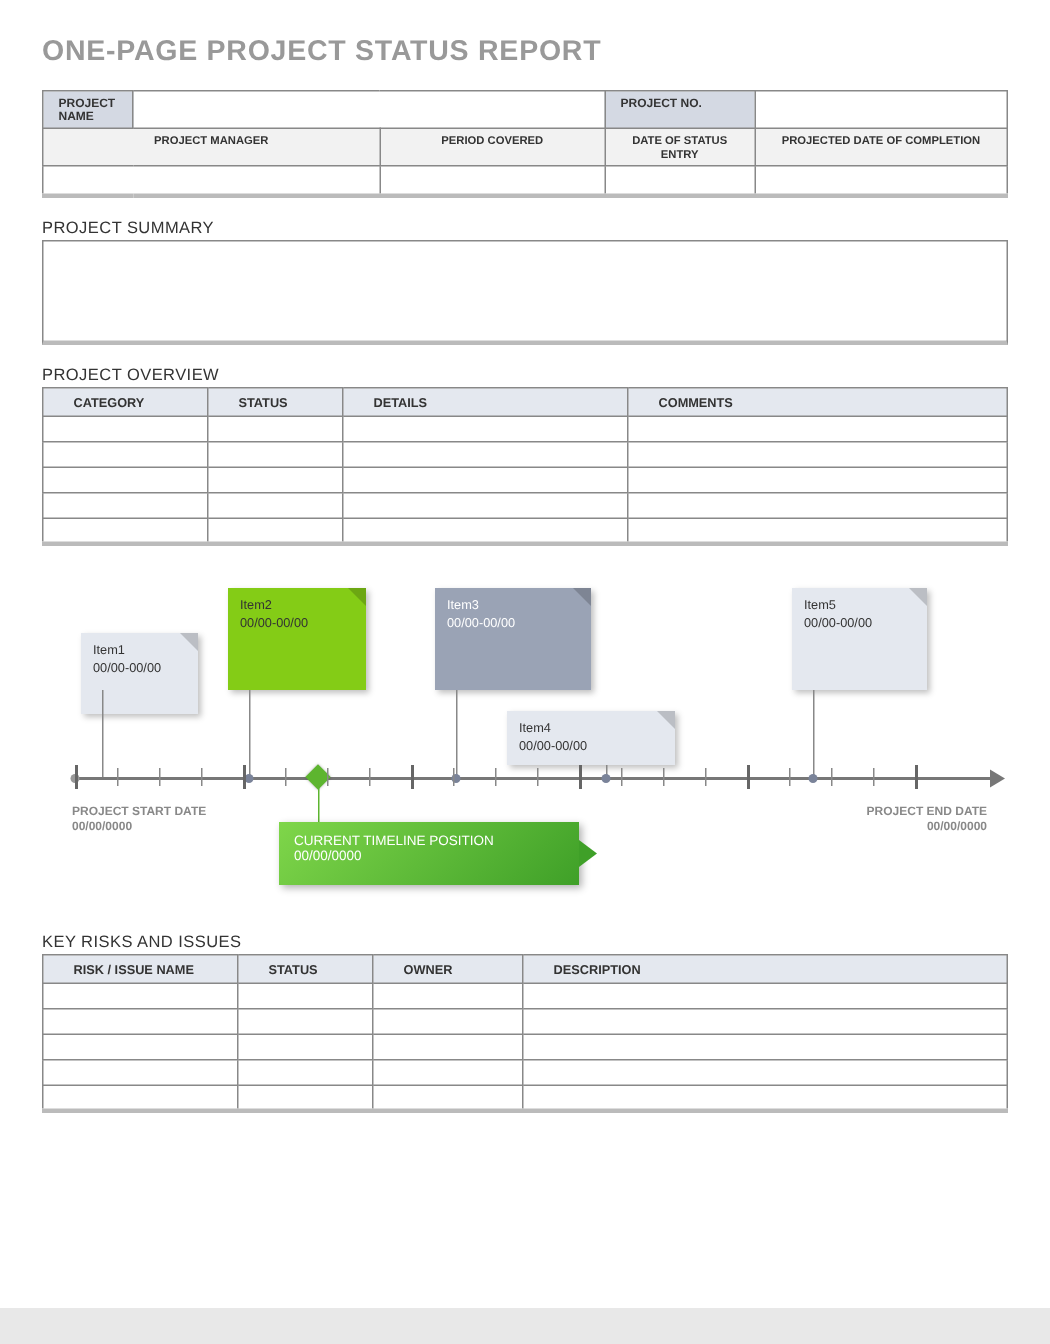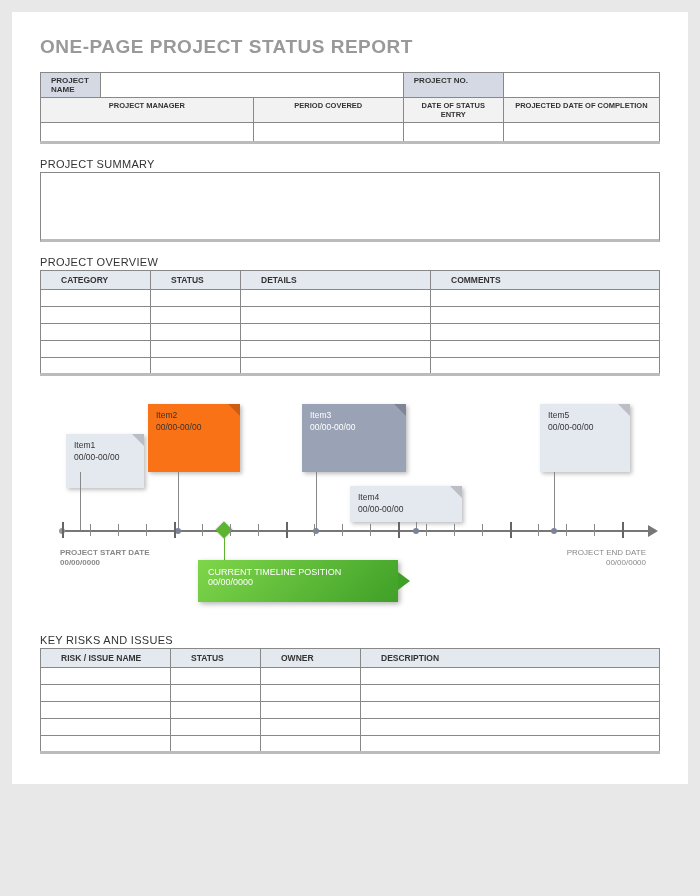--- a/index.html
+++ b/index.html
@@ -1,51 +1,51 @@
 <!DOCTYPE html>
 <html><head>
 <meta charset="utf-8">
 <style>
 *{box-sizing:border-box;margin:0;padding:0}
 body{background:#e8e8e8;font-family:Arial,sans-serif;font-size:10px;color:#333;width:700px;height:896px;overflow:hidden}
-.page{background:#fff;margin:12px;padding:24px 28px;height:772px;position:relative}
+.page{background:#fff;padding:24px 28px;height:872px;position:relative}
 h1{font-size:19px;font-weight:bold;color:#999;letter-spacing:0.5px;margin-bottom:14px}
 h2{font-size:11px;font-weight:normal;color:#333;margin-bottom:2px;letter-spacing:0.3px}
 table{width:100%;border-collapse:collapse;margin-bottom:14px}
 table td,table th{border:1px solid #888;padding:3px 10px;font-size:8.5px;text-align:left;vertical-align:top}
 .proj-info .hlabel{background:#d4d9e3;font-weight:bold;font-size:8px}
 .proj-info td{height:20px}
 .proj-info .row2 th{font-weight:bold;font-size:7.5px;text-align:center;background:#f2f2f2}
 .proj-info .row2 th:first-child{text-align:center}
 .proj-info .row2 th:nth-child(2){text-align:center}
 .proj-info .blank td{height:20px;background:#fff}
 .summary-box{border:1px solid #888;height:70px;margin-bottom:14px}
 .overview thead th,.risks thead th{background:#e4e8ef;font-weight:bold;font-size:8.5px;padding:4px 20px}
 .overview tbody td,.risks tbody td{height:17px}
 .shadow-tbl{border-bottom:3px solid #bbb}
 .timeline-area{position:relative;height:230px;margin-bottom:14px}
 .callout{position:absolute;box-shadow:2px 2px 4px rgba(0,0,0,0.25);padding:6px 8px;font-size:8.5px;line-height:1.3}
 .callout .cname{display:block;margin-bottom:1px}
 .callout .cdate{display:block}
 .c1{left:26px;top:44px;width:78px;height:54px;background:#e4e8ef}
-.c2{left:108px;top:14px;width:92px;height:68px;background:#f97316}
+.c2{left:124px;top:14px;width:92px;height:68px;background:#84cc16}
 .c3{left:262px;top:14px;width:104px;height:68px;background:#9aa3b5;color:#fff}
 .c4{left:310px;top:96px;width:112px;height:36px;background:#e4e8ef}
 .c5{left:500px;top:14px;width:90px;height:68px;background:#e4e8ef}
 .curltab{position:absolute;right:0;top:0;width:0;height:0;border-left:12px solid transparent;border-top:12px solid rgba(0,0,0,0.18)}
 .tl-line{position:absolute;left:20px;right:10px;top:140px;height:2px;background:#777}
 .tl-arrow{position:absolute;right:2px;top:135px;width:0;height:0;border-left:10px solid #777;border-top:6px solid transparent;border-bottom:6px solid transparent}
 .tick{position:absolute;top:134px;width:1px;height:12px;background:#888}
 .major{top:132px;height:16px;width:2px;background:#666}
 .conn{position:absolute;width:1px;background:#888;top:82px}
 .dot{position:absolute;width:6px;height:6px;border-radius:50%;background:#7a8399;top:138px;transform:translateX(-3px)}
 .startdot{left:22px;background:#999}
 .diamond{position:absolute;left:178px;top:134px;width:12px;height:12px;background:#5db52f;transform:rotate(45deg);box-shadow:0 0 2px rgba(0,0,0,0.3)}
 .start-lbl{position:absolute;left:20px;top:158px;font-size:8px;font-weight:bold;color:#888;line-height:1.3}
-.end-lbl{position:absolute;right:14px;top:158px;font-size:8px;font-weight:normal;color:#888;line-height:1.3;text-align:right}
+.end-lbl{position:absolute;right:14px;top:158px;font-size:8px;font-weight:bold;color:#888;line-height:1.3;text-align:right}
 .cur-box{position:absolute;left:158px;top:170px;width:200px;height:42px;background:linear-gradient(135deg,#7fd64a,#3fa028);color:#fff;font-size:9px;font-weight:normal;padding:7px 10px;box-shadow:2px 2px 5px rgba(0,0,0,0.3)}
 .cur-box:after{content:"";position:absolute;right:-12px;top:12px;width:0;height:0;border-left:12px solid #3fa028;border-top:9px solid transparent;border-bottom:9px solid transparent}
 .cur-conn{position:absolute;left:184px;top:146px;width:1px;height:24px;background:#5db52f}
 </style>
 </head>
 <body>
 
 <div class="page">
 <h1>ONE-PAGE PROJECT STATUS REPORT</h1>
 

